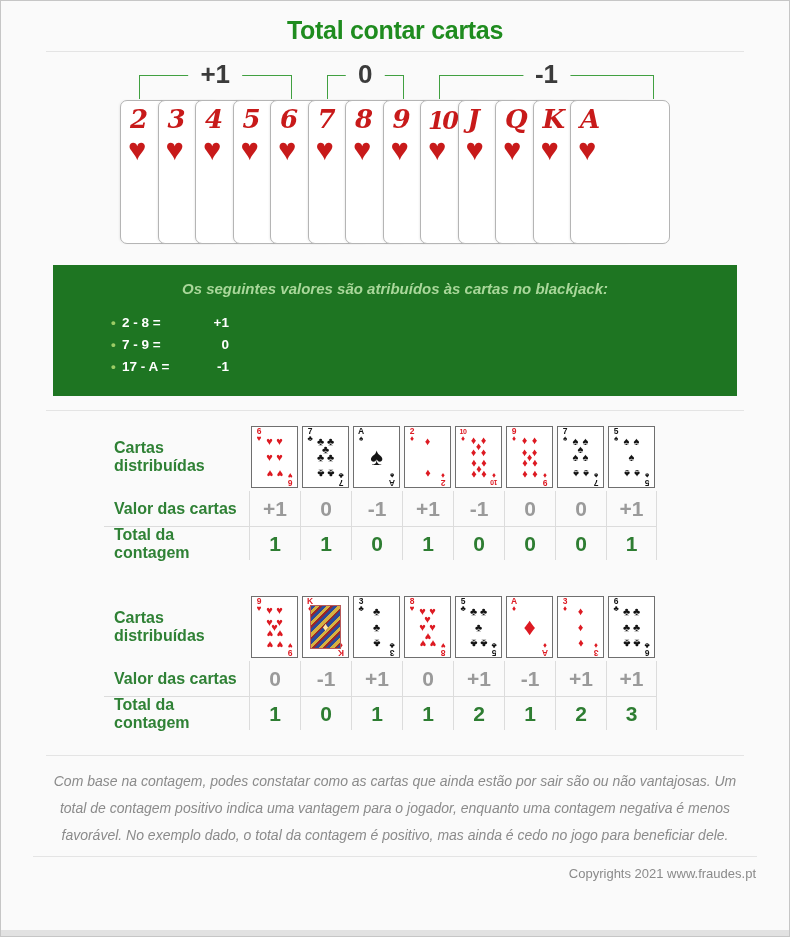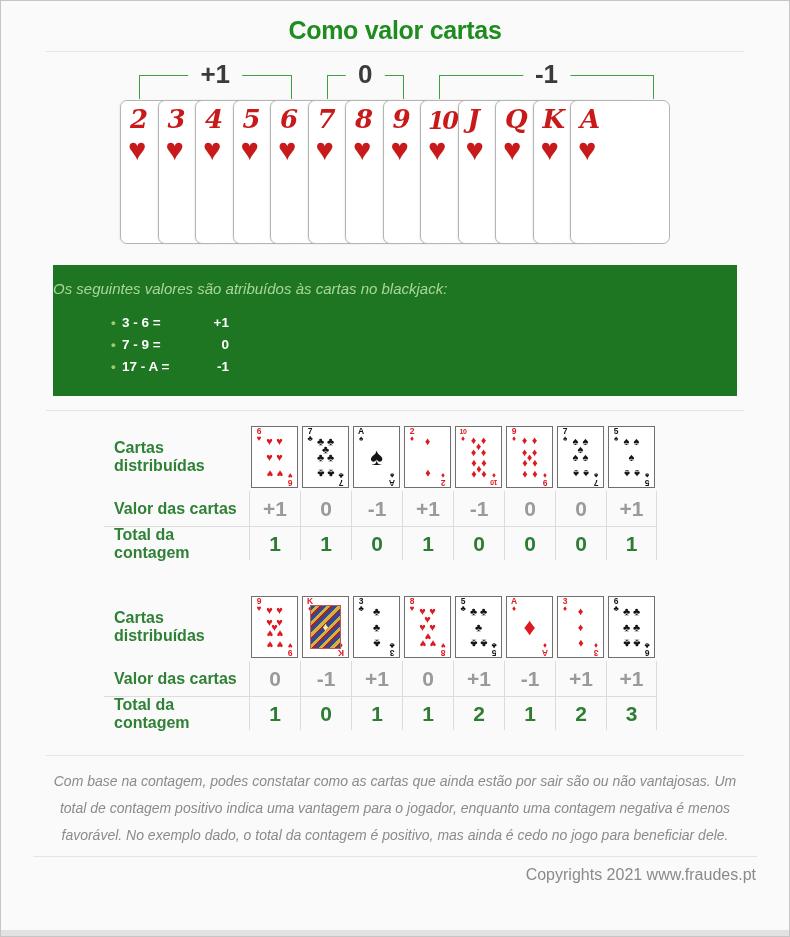--- a/index.html
+++ b/index.html
@@ -22,21 +22,21 @@
              background: #fafafa; padding: 0 12px; font-size: 26px; font-weight: bold; color: #3b3b3b; line-height: 28px; }
   .fan { position: absolute; top: 38px; left: 0; width: 550px; height: 144px; }
   .big-card { position: absolute; top: 0; width: 100px; height: 144px; background: #fff;
               border: 1px solid #b5b5b5; border-radius: 7px; box-shadow: -1px 0 2px rgba(0,0,0,.06); }
   .bc-rank { position: absolute; top: 3px; left: 9px; font-family: "DejaVu Serif", serif;
              font-style: italic; font-weight: bold; font-size: 26px; color: #c81a1a; letter-spacing: -1px; }
   .bc-rank.narrow { font-size: 24px; letter-spacing: -2.5px; left: 7px; top: 5px; }
   .bc-suit { position: absolute; top: 33px; left: 7px; font-size: 31px; color: #c81a1a; line-height: 31px; }
   
   .values-box { width: 684px; margin: 21px auto 0; background: #1e7522; padding: 15px 0 18px; }
-  .vb-title { text-align: left; font-style: italic; font-weight: normal; font-size: 15px; color: #a9d79a; margin-bottom: 15px; }
+  .vb-title { text-align: center; font-style: italic; font-weight: bold; font-size: 15px; color: #a9d79a; margin-bottom: 15px; }
   .vb-body { display: flex; padding-left: 58px; }
   .vb-rules { width: 118px; }
   .vb-rule { display: flex; font-weight: bold; font-size: 13.5px; line-height: 22px; color: #ffffff; }
   .vb-bullet { width: 11px; color: #9ccc65; }
   .vb-range { flex: 1; }
   .vb-val { width: 30px; text-align: right; }
   .vb-desc { flex: 1; margin-left: 28px; margin-right: 36px; font-style: italic; font-size: 13px;
              line-height: 22px; color: #f2f6ef; text-align: justify; }
   
   .hr.mid { margin-top: 14px; }
@@ -69,29 +69,29 @@
   .pip.big { font-size: 24px; }
   .face { position: absolute; left: 7px; right: 7px; top: 8px; bottom: 8px; border: 1px solid #b85a5a;
           background: repeating-linear-gradient(135deg, #2a4a9b 0 3px, #d6b140 3px 6px, #99272b 6px 8px); }
   .face::after { content: "♦"; position: absolute; left: 50%; top: 50%; transform: translate(-50%,-50%);
                  color: #ffe9a8; font-size: 12px; text-shadow: 0 0 1px #5a1212; }
   
   .hr.c { margin-top: 25px; }
   .conclusion { width: 694px; margin: 12px auto 0; text-align: center; font-style: italic;
                 color: #8b8b8b; font-size: 14px; line-height: 27px; }
   .hr.f { margin: 7px 32px 0; }
-  .copyright { margin-top: 9px; text-align: right; padding-right: 33px; font-size: 16px; color: #8a8a8a; }
+  .copyright { margin-top: 9px; text-align: right; padding-right: 33px; font-size: 13px; color: #8a8a8a; }
   .footer-strip { position: absolute; left: 0; right: 0; bottom: 0; height: 6px; background: #e2e2e2; }
 </style>
 </head>
 <body>
 
 <div class="page">
 
-  <div class="title">Como valor cartas</div>
+  <div class="title">Total contar cartas</div>
   <hr class="hr t">
 
   <div class="fan-wrap">
     <div class="bracket-row">
         <div class="bracket" style="left: 19px; width: 152.5px;">
           <div class="b-line"></div>
           <span class="b-label">+1</span>
         </div>
         <div class="bracket" style="left: 206.5px; width: 77.5px;">
           <div class="b-line"></div>
@@ -157,21 +157,21 @@
         </div>
       </div>
   </div>
 
   <div class="values-box">
     <div class="vb-title">Os seguintes valores são atribuídos às cartas no blackjack:</div>
     <div class="vb-body">
       <div class="vb-rules">
           <div class="vb-rule">
             <span class="vb-bullet">•</span>
-            <span class="vb-range">3 - 6 =</span>
+            <span class="vb-range">2 - 8 =</span>
             <span class="vb-val">+1</span>
           </div>
           <div class="vb-rule">
             <span class="vb-bullet">•</span>
             <span class="vb-range">7 - 9 =</span>
             <span class="vb-val">0</span>
           </div>
           <div class="vb-rule">
             <span class="vb-bullet">•</span>
             <span class="vb-range">17 - A =</span>

